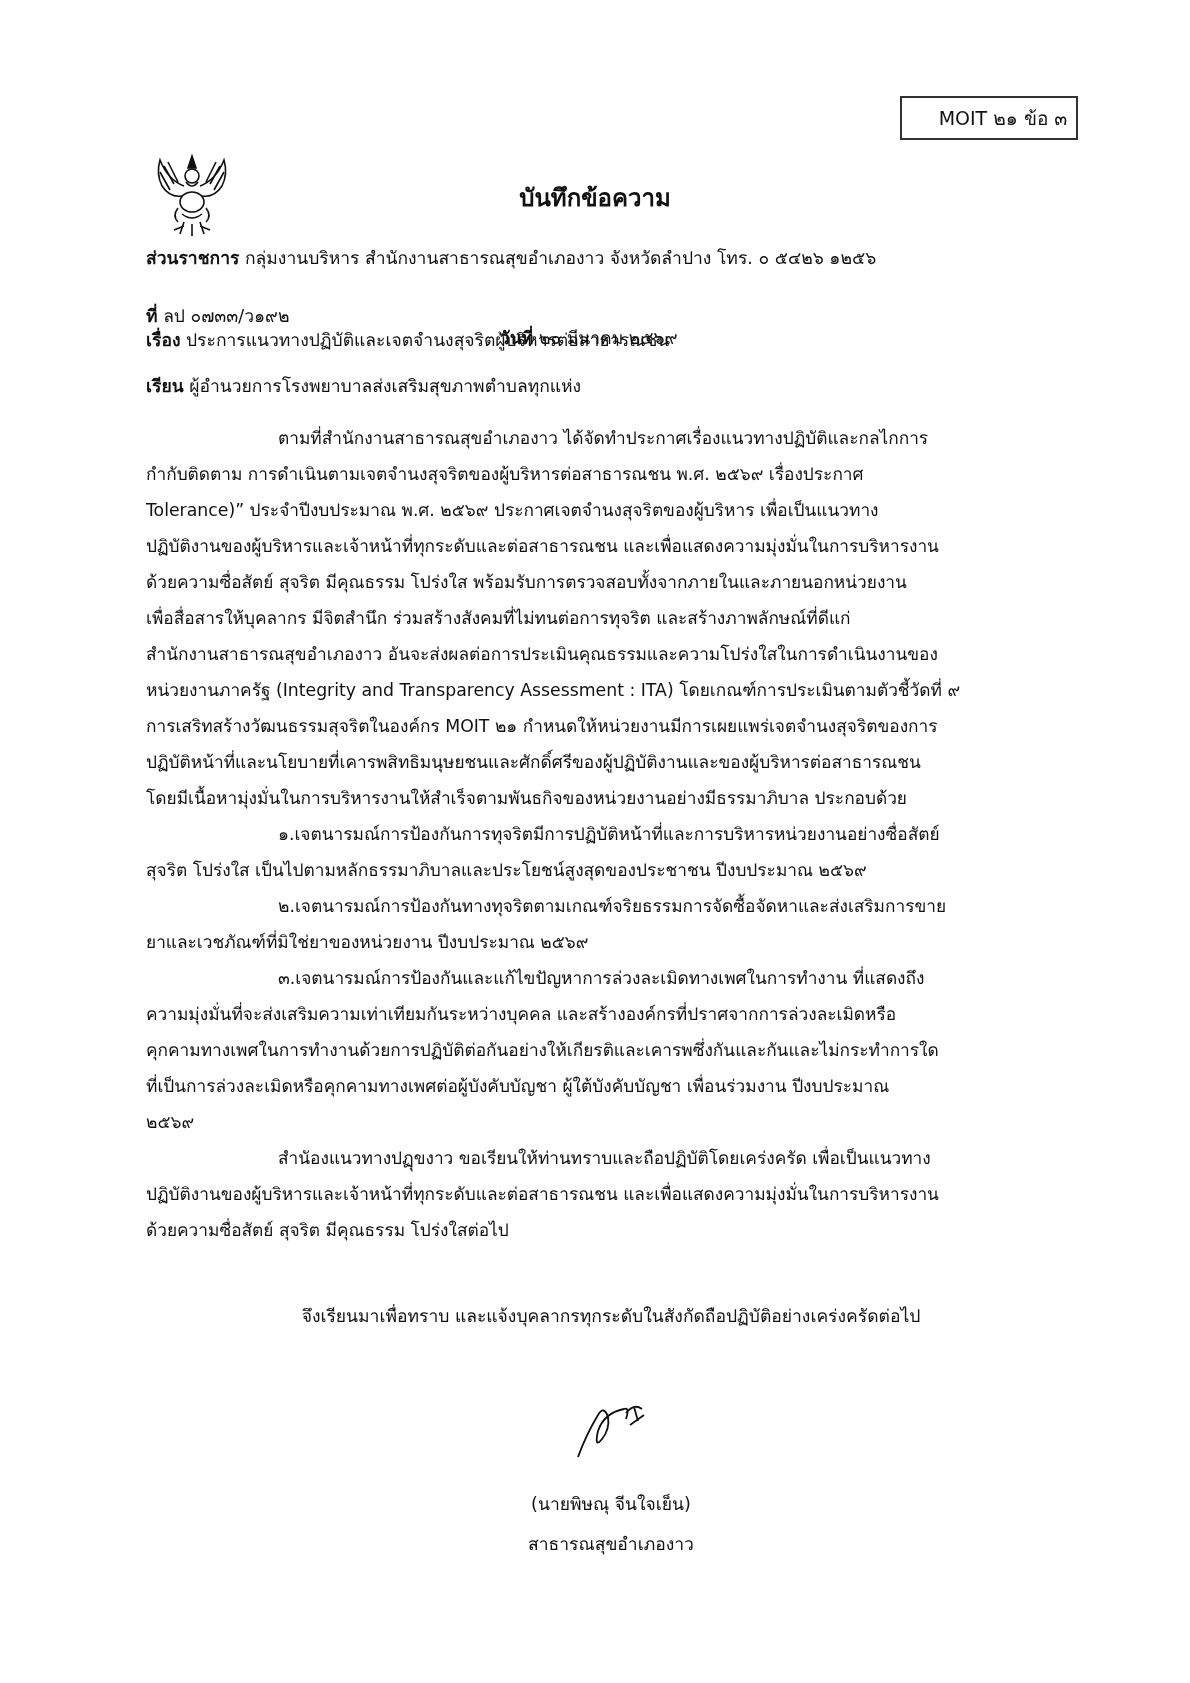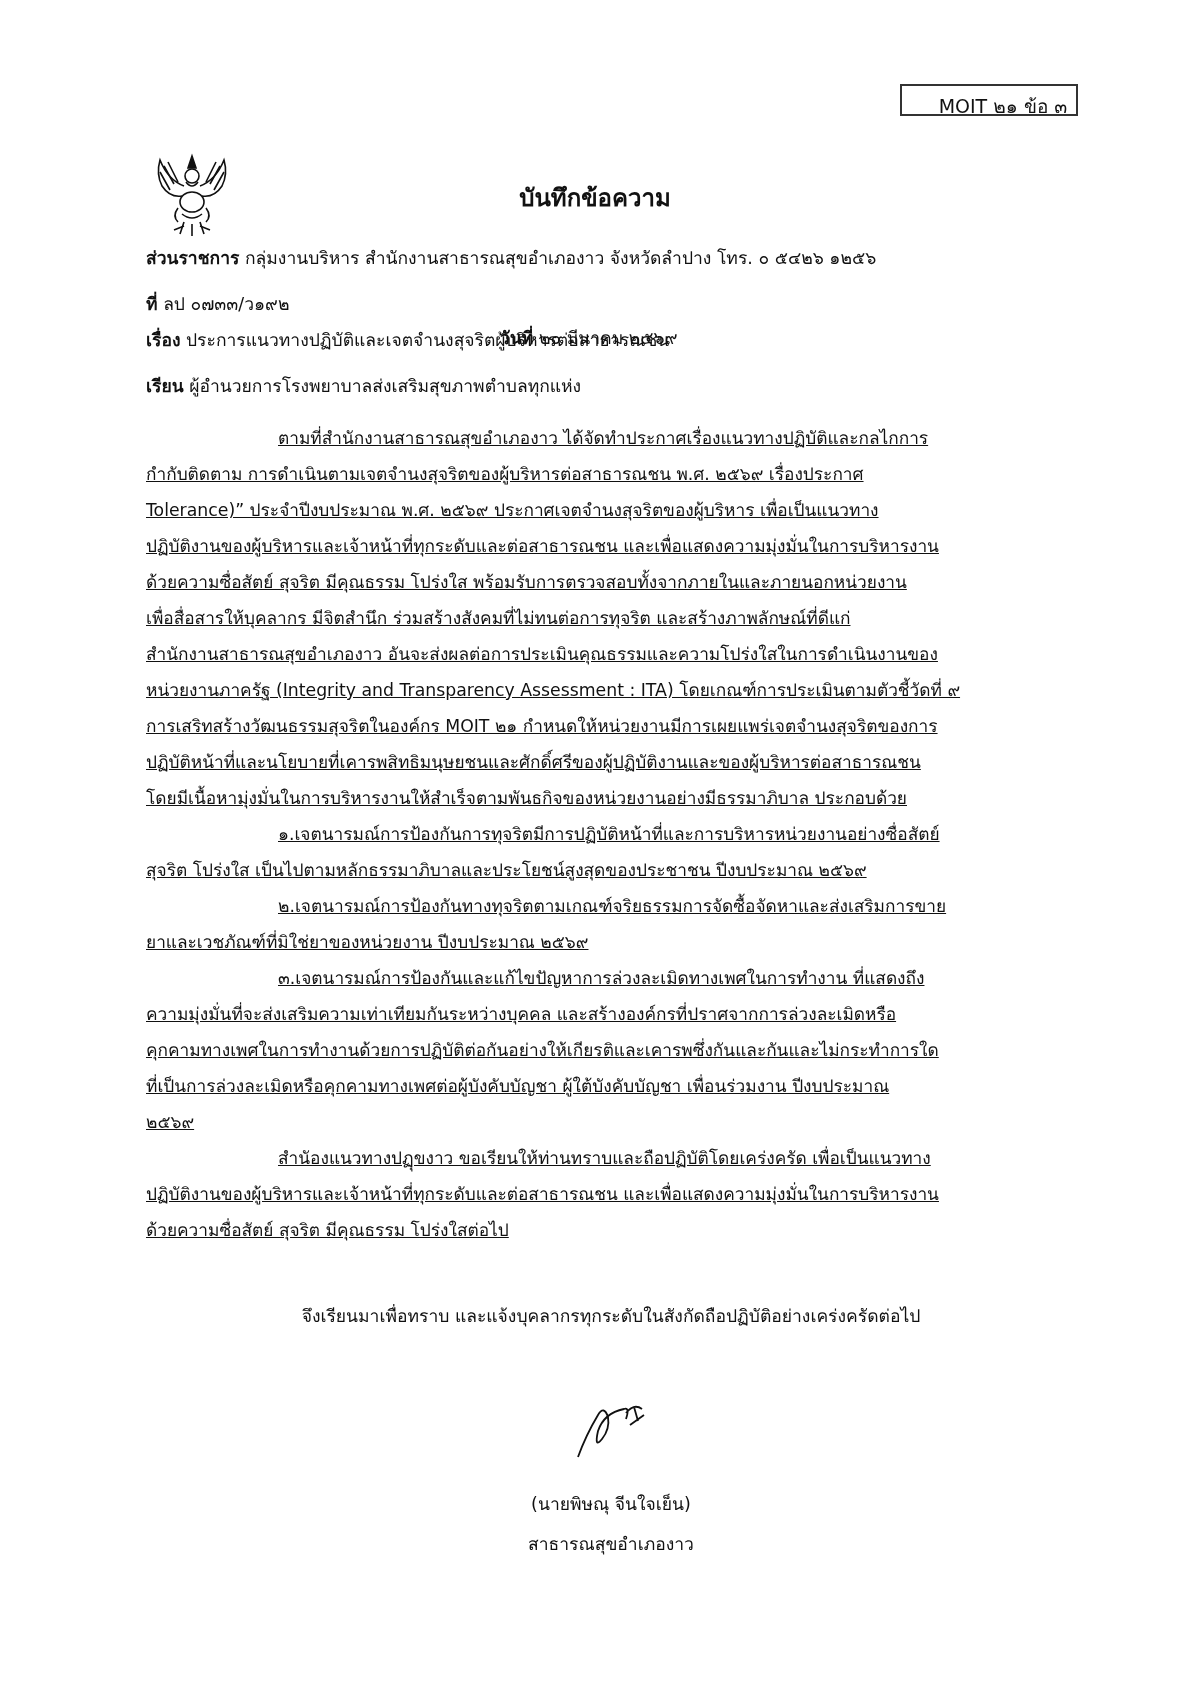--- a/index.html
+++ b/index.html
@@ -1,24 +1,24 @@
 <!DOCTYPE html>
 <html><head>
 <meta charset="utf-8">
 <style>
   html, body { margin:0; padding:0; background:#ffffff; }
   body { width:1190px; height:1683px; position:relative; font-family:"DejaVu Sans", sans-serif; color:#111; overflow:hidden; }
   .page { position:absolute; left:0; top:0; width:1190px; height:1683px; background:#fff; }
-  .ref-box { position:absolute; left:900px; top:84px; width:178px; height:32px; border:2px solid #333; box-sizing:border-box; font-size:19px; line-height:40px; text-align:center;padding-left:28px; }
+  .ref-box { position:absolute; left:900px; top:96px; width:178px; height:44px; border:2px solid #333; box-sizing:border-box; font-size:19px; line-height:40px; text-align:center;padding-left:28px; }
   .garuda { position:absolute; left:148px; top:150px; width:88px; height:90px; }
   .title { position:absolute; left:0; width:1190px; top:178px; text-align:center; font-size:24px; font-weight:bold; }
   .line { position:absolute; left:146px; white-space:nowrap; font-size:17.5px; }
   .bold { font-weight:bold; }
   .body-p { position:absolute; left:146px; width:906px; font-size:17.3px; line-height:36px; text-align:justify; text-align-last:auto; }
-  .body-p .ln { display:block; white-space:nowrap;text-decoration:underline; }
+  .body-p .ln { display:block; white-space:nowrap; }
   .indent { padding-left:132px; }
   .closing { position:absolute; left:0; width:1190px; text-align:center; font-size:17.5px;margin-left:16px; }
   .sig { position:absolute; left:568px; top:1395px; width:90px; height:70px; }
 </style>
 </head>
 <body>
 
 <div class="page">
 
   <div class="ref-box">MOIT ๒๑ ข้อ ๓</div>
@@ -40,21 +40,21 @@
     </g>
   </svg>
 
   <div class="title">บันทึกข้อความ</div>
 
   <div class="line" style="top:244px;">
     <span class="bold">ส่วนราชการ</span>
     <span>กลุ่มงานบริหาร สำนักงานสาธารณสุขอำเภองาว จังหวัดลำปาง  โทร. ๐ ๕๔๒๖ ๑๒๕๖</span>
   </div>
 
-  <div class="line" style="top:290px;text-align:center;">
+  <div class="line" style="top:302px;text-align:center;">
     <span class="bold">ที่</span>
     <span>ลป ๐๗๓๓/ว๑๙๒</span>
   </div>
   <div class="line" style="top:290px; left:500px;margin-top:34px;">
     <span class="bold">วันที่</span>
     <span>๒๐  มีนาคม  ๒๕๖๙</span>
   </div>
 
   <div class="line" style="top:326px;">
     <span class="bold">เรื่อง</span>

